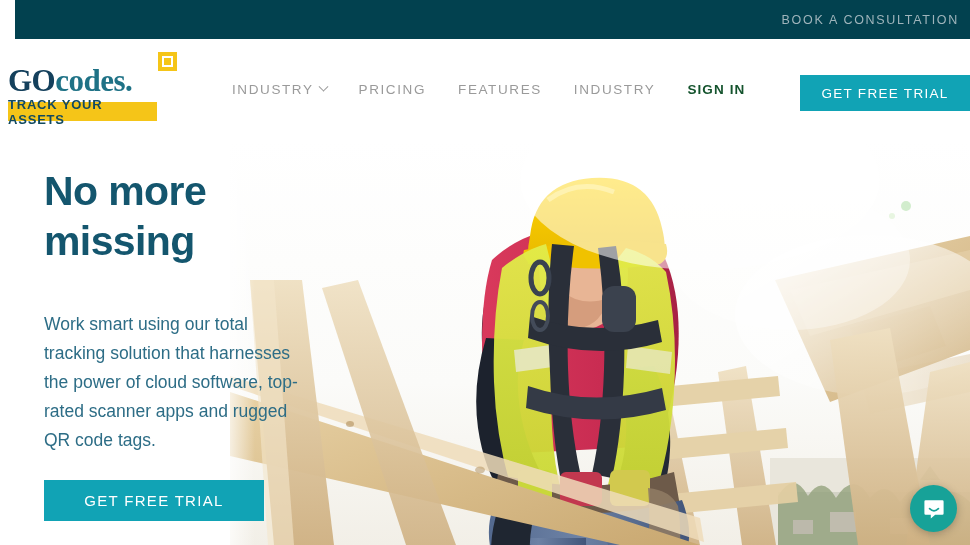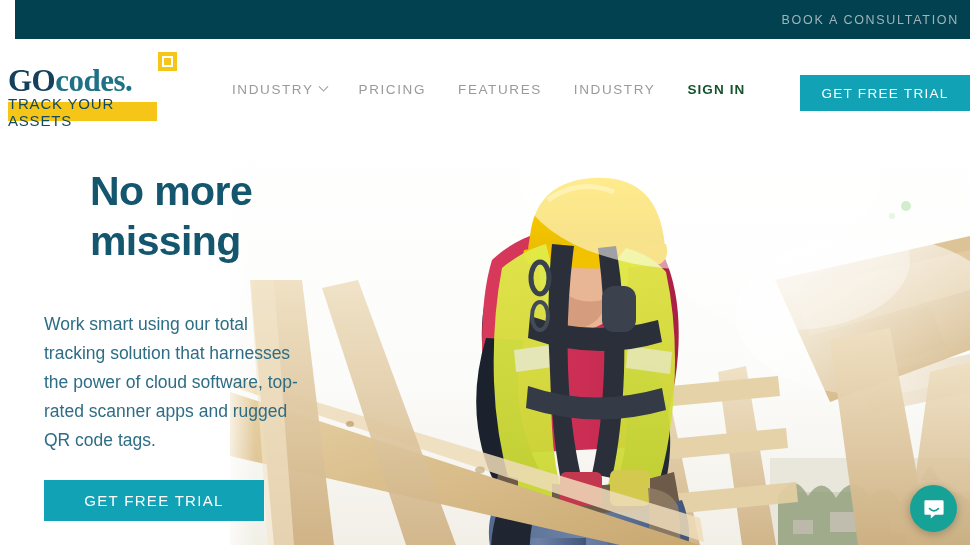--- a/index.html
+++ b/index.html
@@ -67,21 +67,21 @@
     display:block; width: 11px; height: 11px;
     background:#f5c518; border: 2px solid #ffffff;
   }
   .logo-banner {
     margin-top: 3px;
     width: 149px; height: 19px;
     background: #f5c518;
     display: flex; align-items: center; justify-content: center;
   }
   .logo-banner span {
-    font-size: 15px; font-weight: normal; color: #124a60;
+    font-size: 13px; font-weight: bold; color: #124a60;
     letter-spacing: 0.8px;
   }
 
   
   .nav {
     position: absolute; left: 232px; top: 0; height: 101px;
     display: flex; align-items: center; gap: 32px;
   }
   .nav-item {
     font-size: 13.5px; color: #9a9a9a; letter-spacing: 1.6px;
@@ -119,21 +119,20 @@
     overflow: hidden;
   }
   .hero-text {
     position: absolute; left: 44px; top: 26px;
     width: 300px; z-index: 12;
   }
   .hero-h1 {
     font-size: 41px; line-height: 50px; font-weight: bold;
     color: #14566e; letter-spacing: -0.6px;
     margin-bottom: 10px;
-    margin-left: 46px;
   }
   .hero-p {
     font-size: 17.5px; line-height: 29px; color: #2d6d86;
     width: 262px;
     margin-top: 44px;
   }
   .hero-cta {
     margin-top: 25px;
     width: 220px; height: 41px;
     background: #11a3b5; border: none; color: #ffffff;

